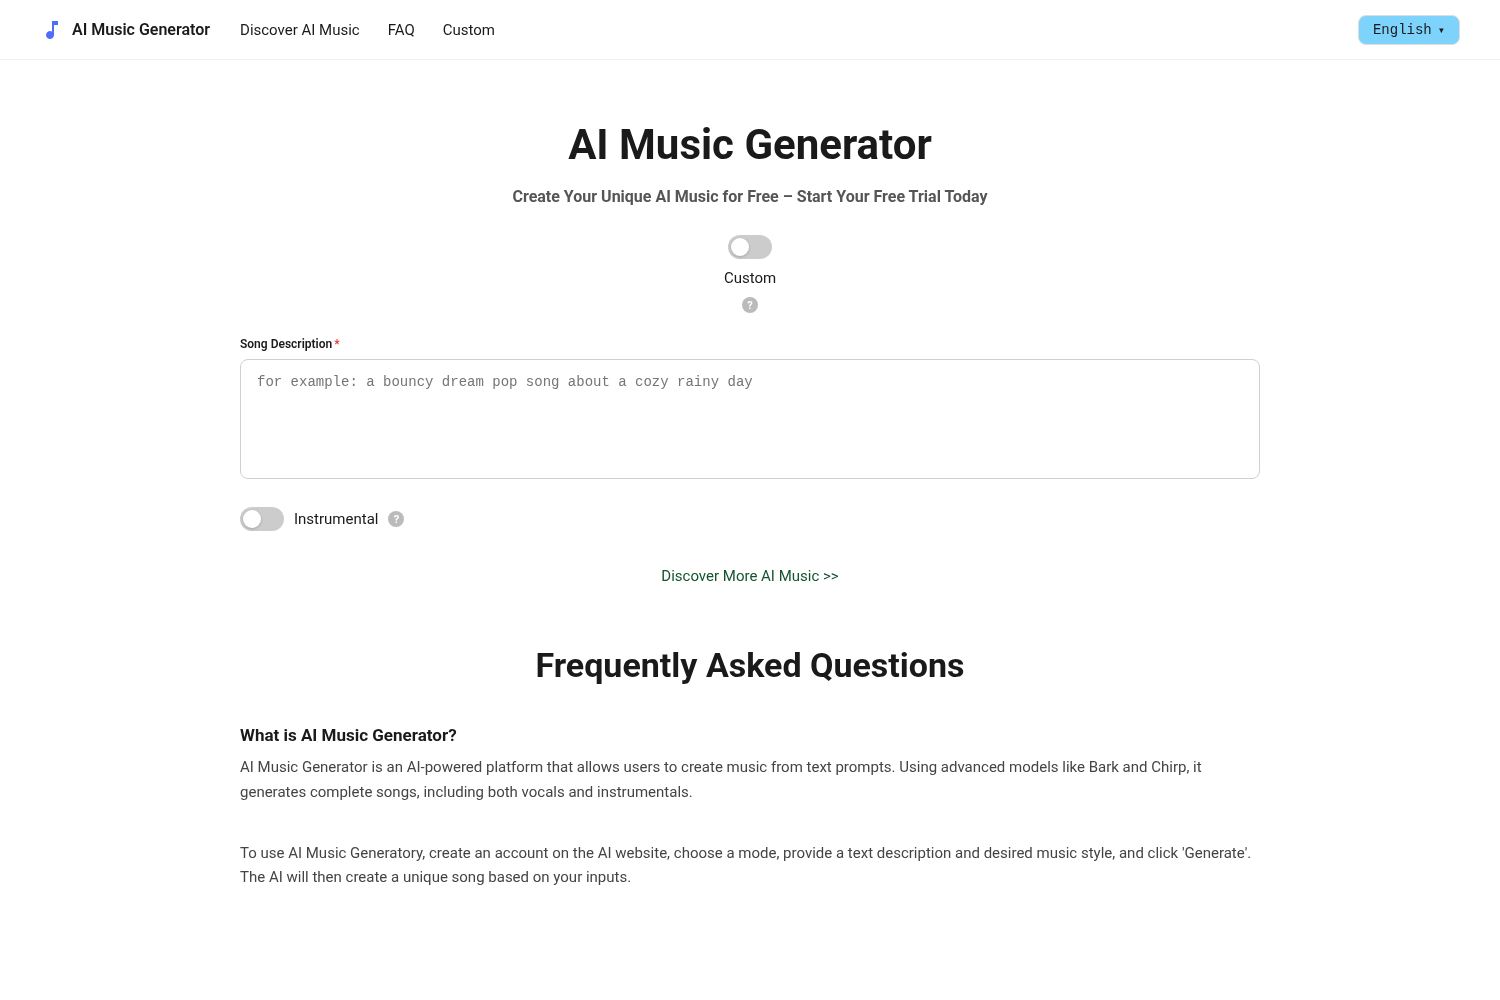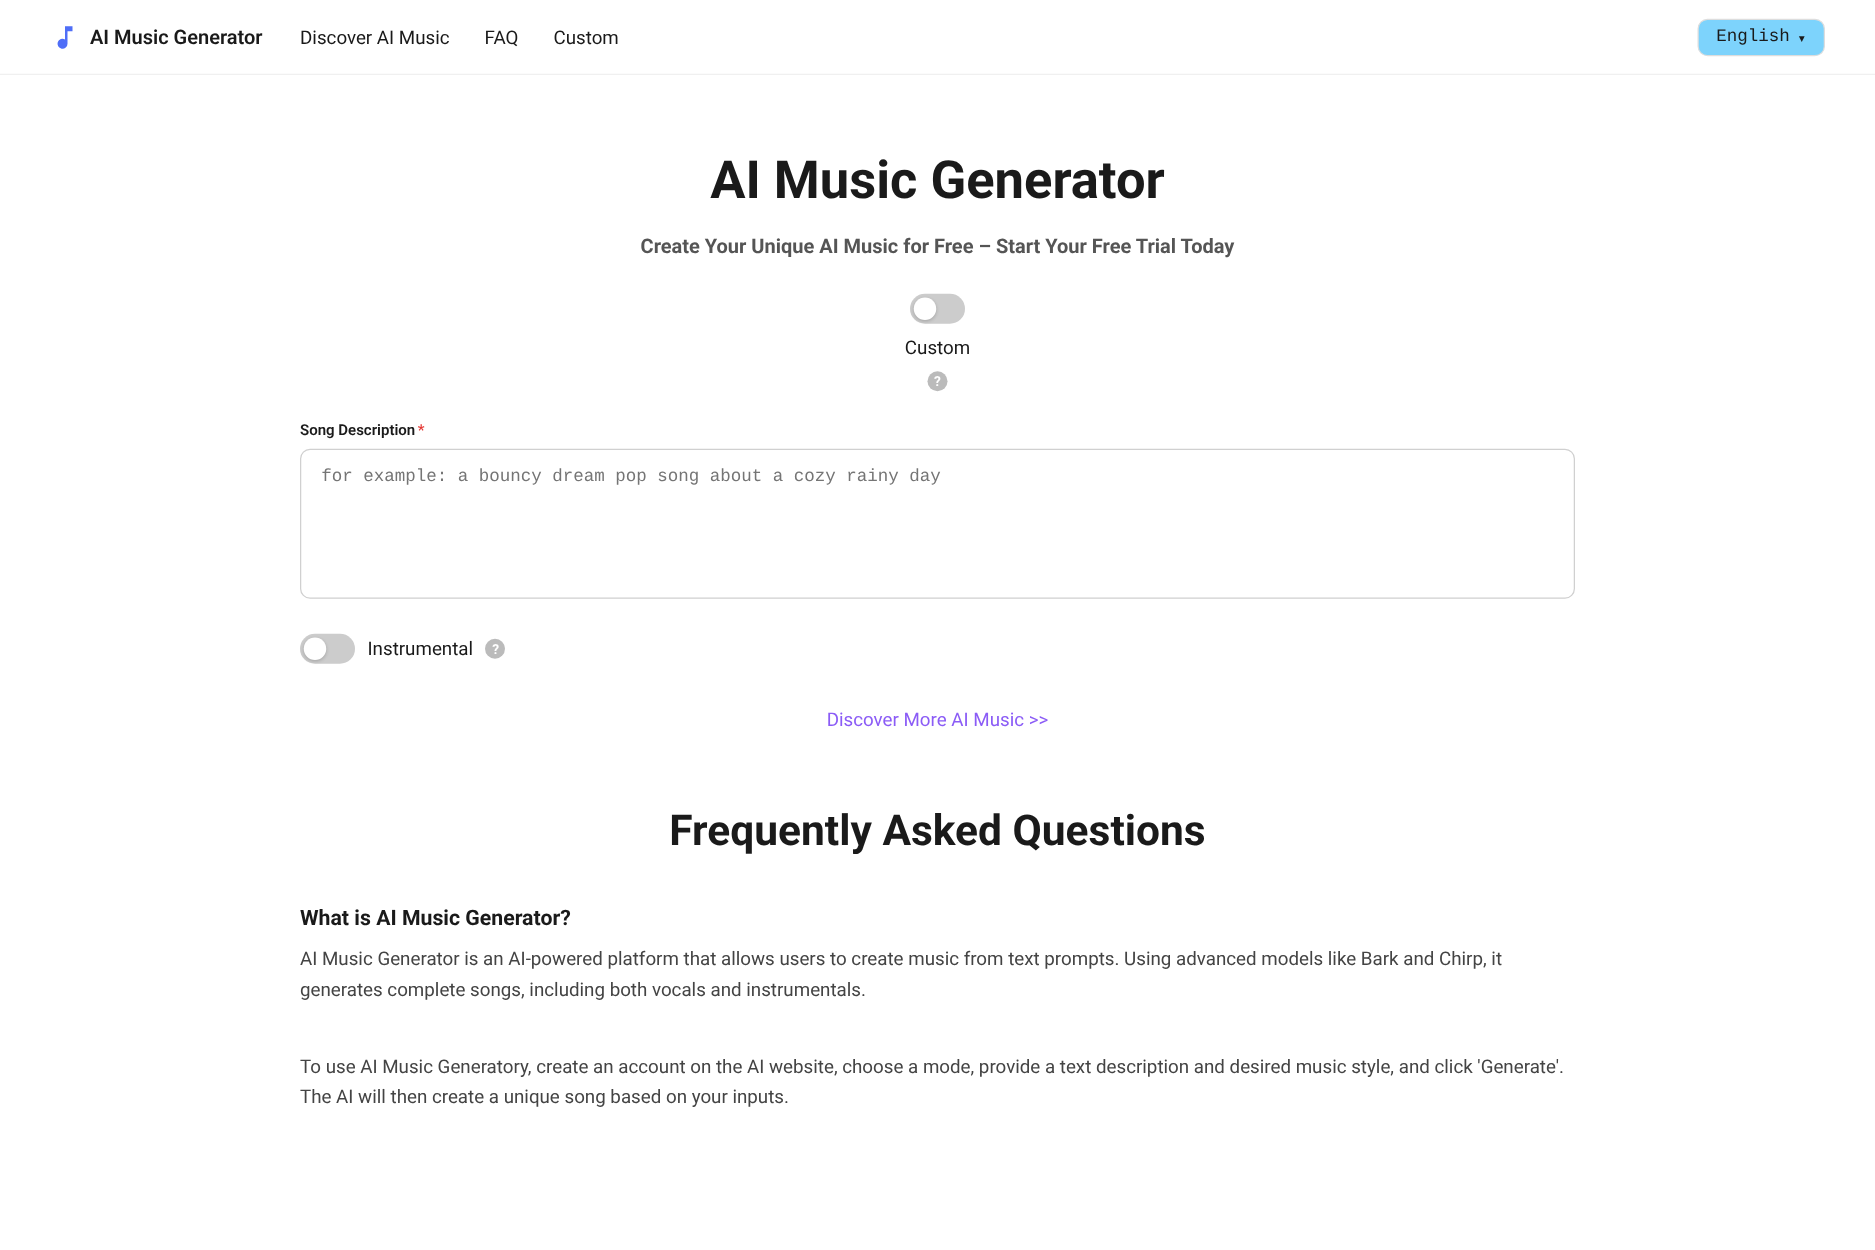--- a/index.html
+++ b/index.html
@@ -177,21 +177,21 @@
       padding: 14px 40px;
       font-size: 16px;
       font-weight: 600;
       cursor: pointer;
       transition: background 0.2s;
     }
 
     .discover-link {
       display: block;
       text-align: center;
-      color: #8b5cf6;
+      color: #14532d;
       font-size: 15px;
       text-decoration: none;
       margin-bottom: 60px;
     }
 
     
     .faq-section {
       max-width: 1080px;
       margin: 0 auto;
       padding-bottom: 60px;

